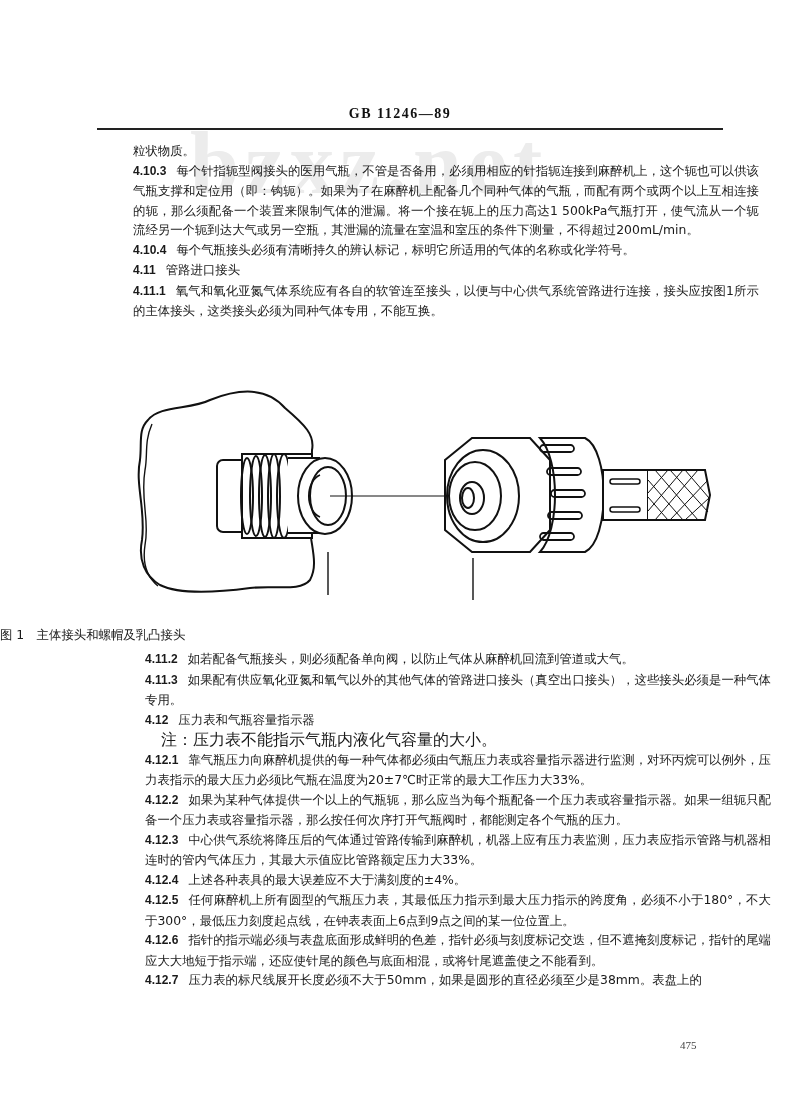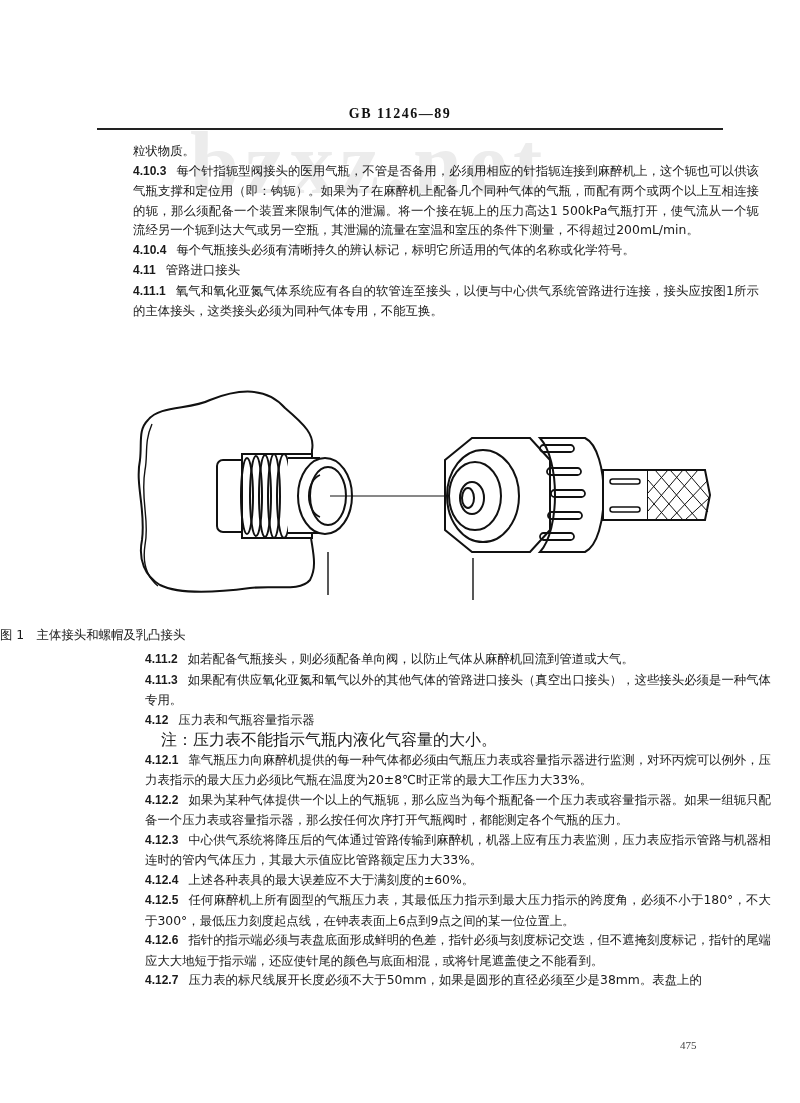--- a/index.html
+++ b/index.html
@@ -117,22 +117,22 @@
   </svg>
 </div>
 
 <div class="caption">图 1　主体接头和螺帽及乳凸接头</div>
 
 <div class="content" style="top:649px;margin-left:48px;">
   <p><span class="num">4.11.2</span><span>如若配备气瓶接头，则必须配备单向阀，以防止气体从麻醉机回流到管道或大气。</span></p>
   <p><span class="num">4.11.3</span><span>如果配有供应氧化亚氮和氧气以外的其他气体的管路进口接头（真空出口接头），这些接头必须是一种气体专用。</span></p>
   <p><span class="num">4.12</span><span>压力表和气瓶容量指示器</span></p>
   <p class="note"><span>注：压力表不能指示气瓶内液化气容量的大小。</span></p>
-  <p><span class="num">4.12.1</span><span>靠气瓶压力向麻醉机提供的每一种气体都必须由气瓶压力表或容量指示器进行监测，对环丙烷可以例外，压力表指示的最大压力必须比气瓶在温度为20±8℃时正常的最大工作压力大33%。</span></p>
+  <p><span class="num">4.12.1</span><span>靠气瓶压力向麻醉机提供的每一种气体都必须由气瓶压力表或容量指示器进行监测，对环丙烷可以例外，压力表指示的最大压力必须比气瓶在温度为20±7℃时正常的最大工作压力大33%。</span></p>
   <p><span class="num">4.12.2</span><span>如果为某种气体提供一个以上的气瓶轭，那么应当为每个瓶配备一个压力表或容量指示器。如果一组轭只配备一个压力表或容量指示器，那么按任何次序打开气瓶阀时，都能测定各个气瓶的压力。</span></p>
   <p><span class="num">4.12.3</span><span>中心供气系统将降压后的气体通过管路传输到麻醉机，机器上应有压力表监测，压力表应指示管路与机器相连时的管内气体压力，其最大示值应比管路额定压力大33%。</span></p>
-  <p><span class="num">4.12.4</span><span>上述各种表具的最大误差应不大于满刻度的±60%。</span></p>
+  <p><span class="num">4.12.4</span><span>上述各种表具的最大误差应不大于满刻度的±4%。</span></p>
   <p><span class="num">4.12.5</span><span>任何麻醉机上所有圆型的气瓶压力表，其最低压力指示到最大压力指示的跨度角，必须不小于180°，不大于300°，最低压力刻度起点线，在钟表表面上6点到9点之间的某一位位置上。</span></p>
   <p><span class="num">4.12.6</span><span>指针的指示端必须与表盘底面形成鲜明的色差，指针必须与刻度标记交迭，但不遮掩刻度标记，指针的尾端应大大地短于指示端，还应使针尾的颜色与底面相混，或将针尾遮盖使之不能看到。</span></p>
   <p><span class="num">4.12.7</span><span>压力表的标尺线展开长度必须不大于50mm，如果是圆形的直径必须至少是38mm。表盘上的</span></p>
 </div>
 
 <div class="page-number">475</div>
 
 </body></html>

